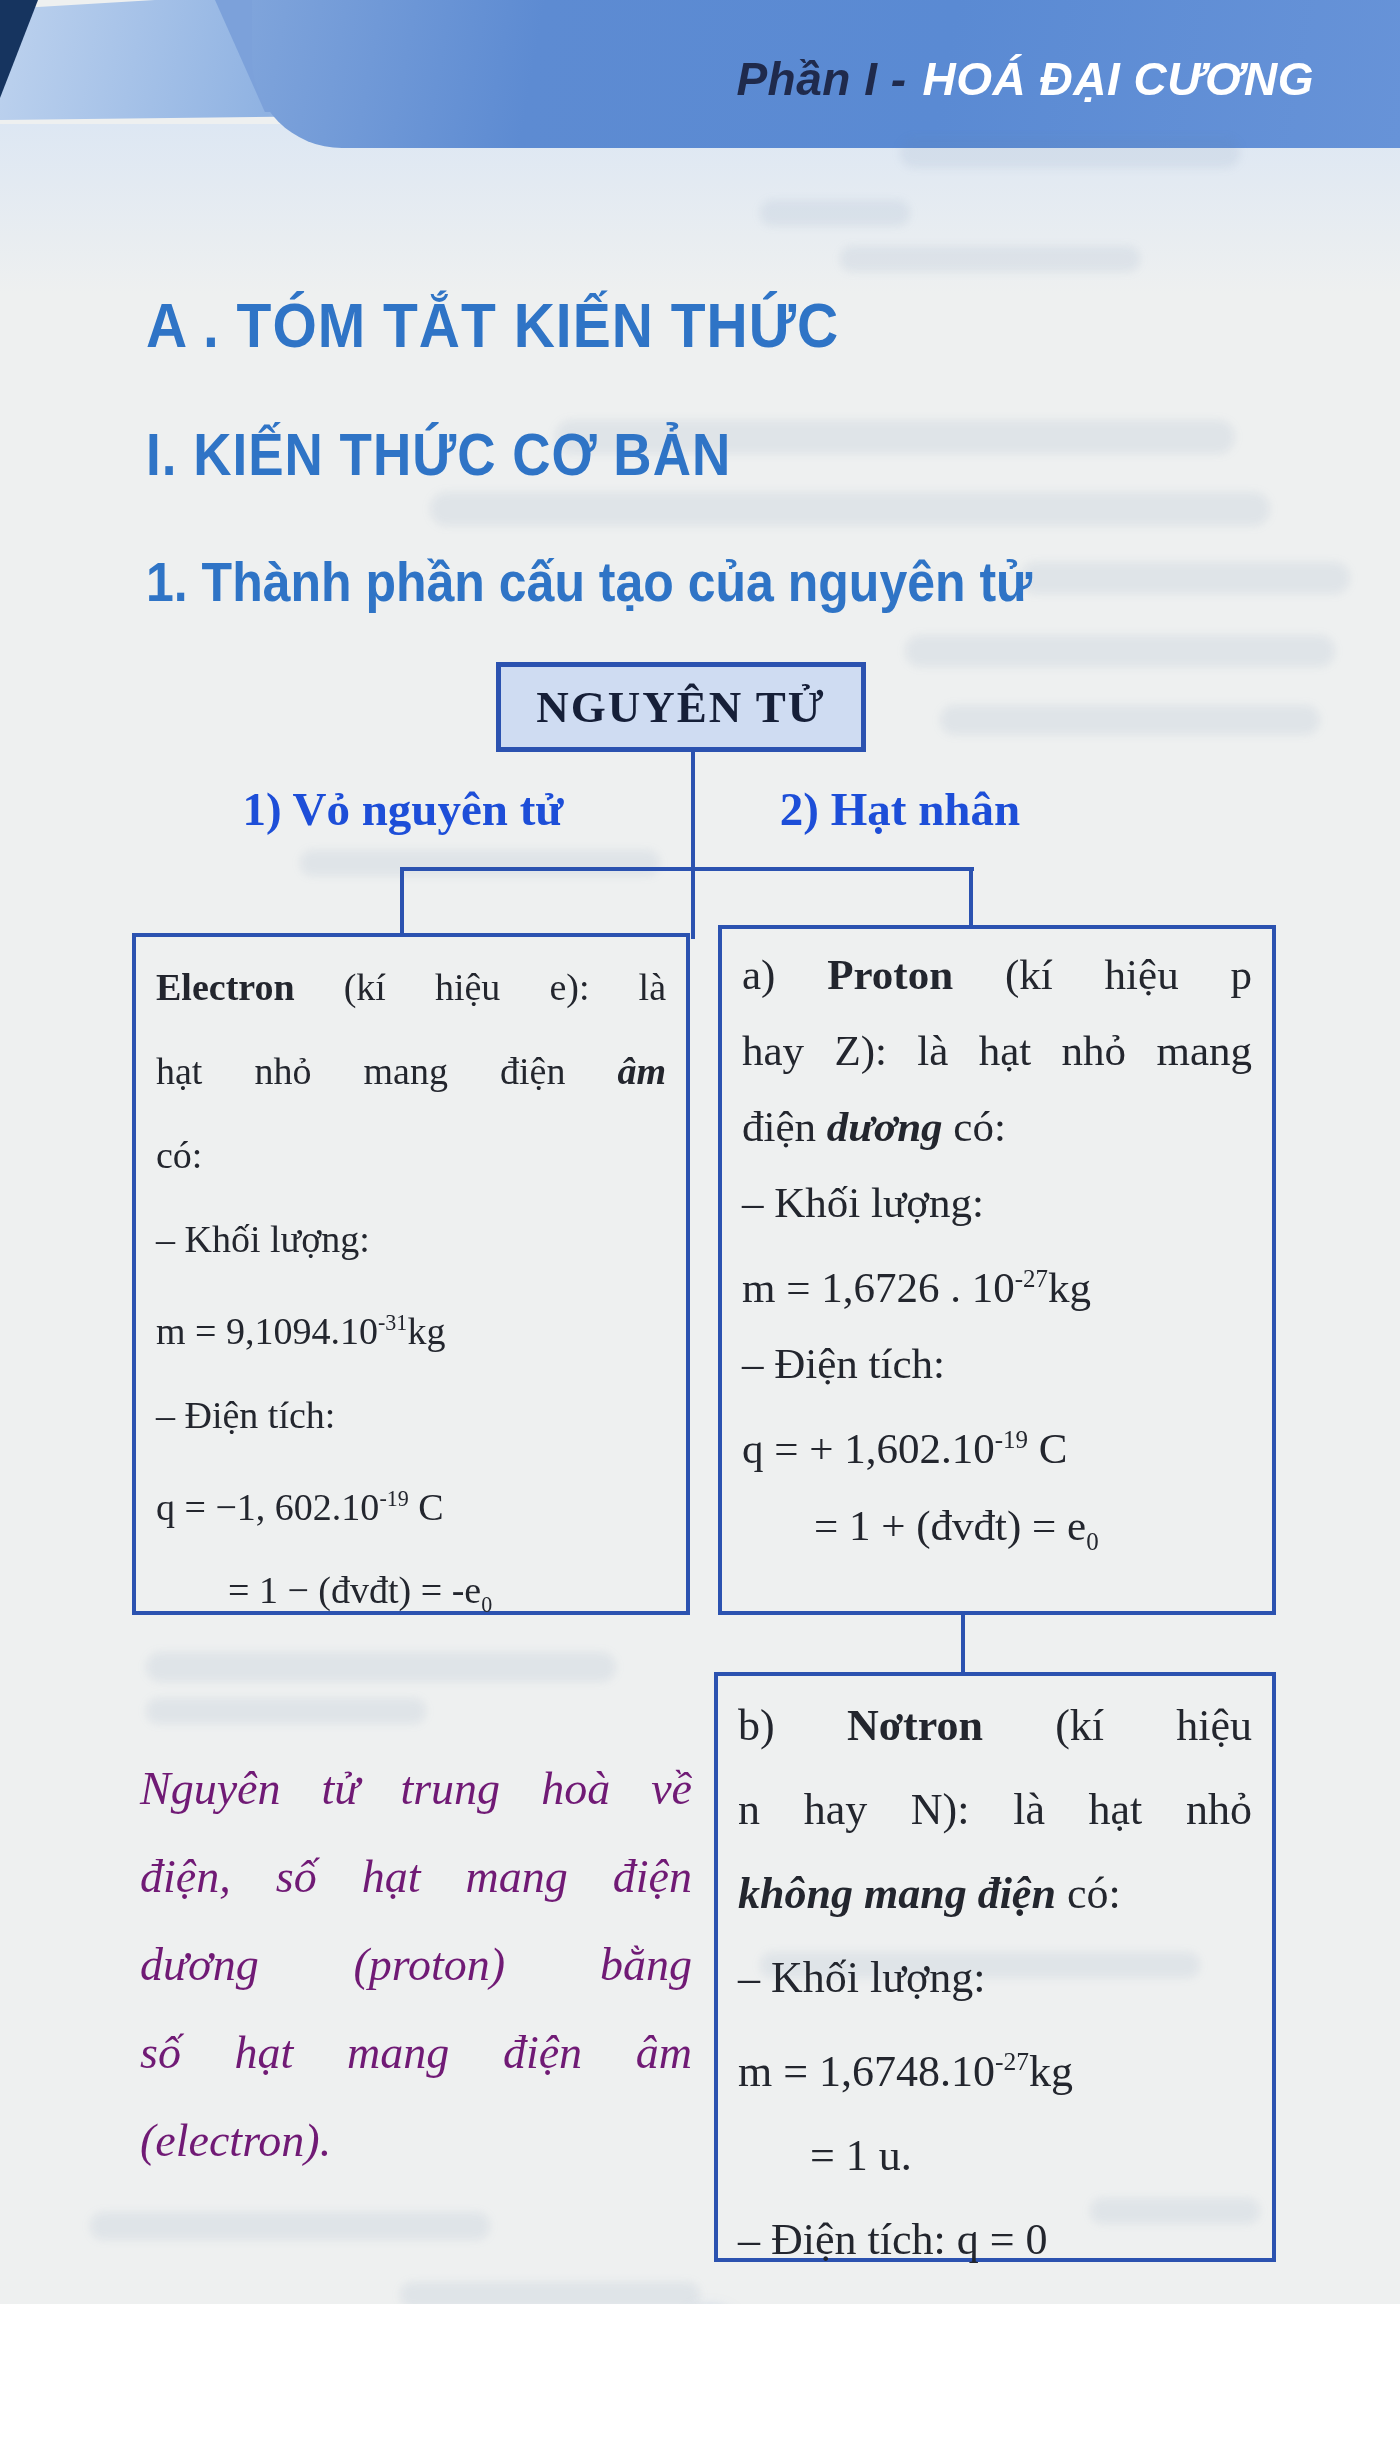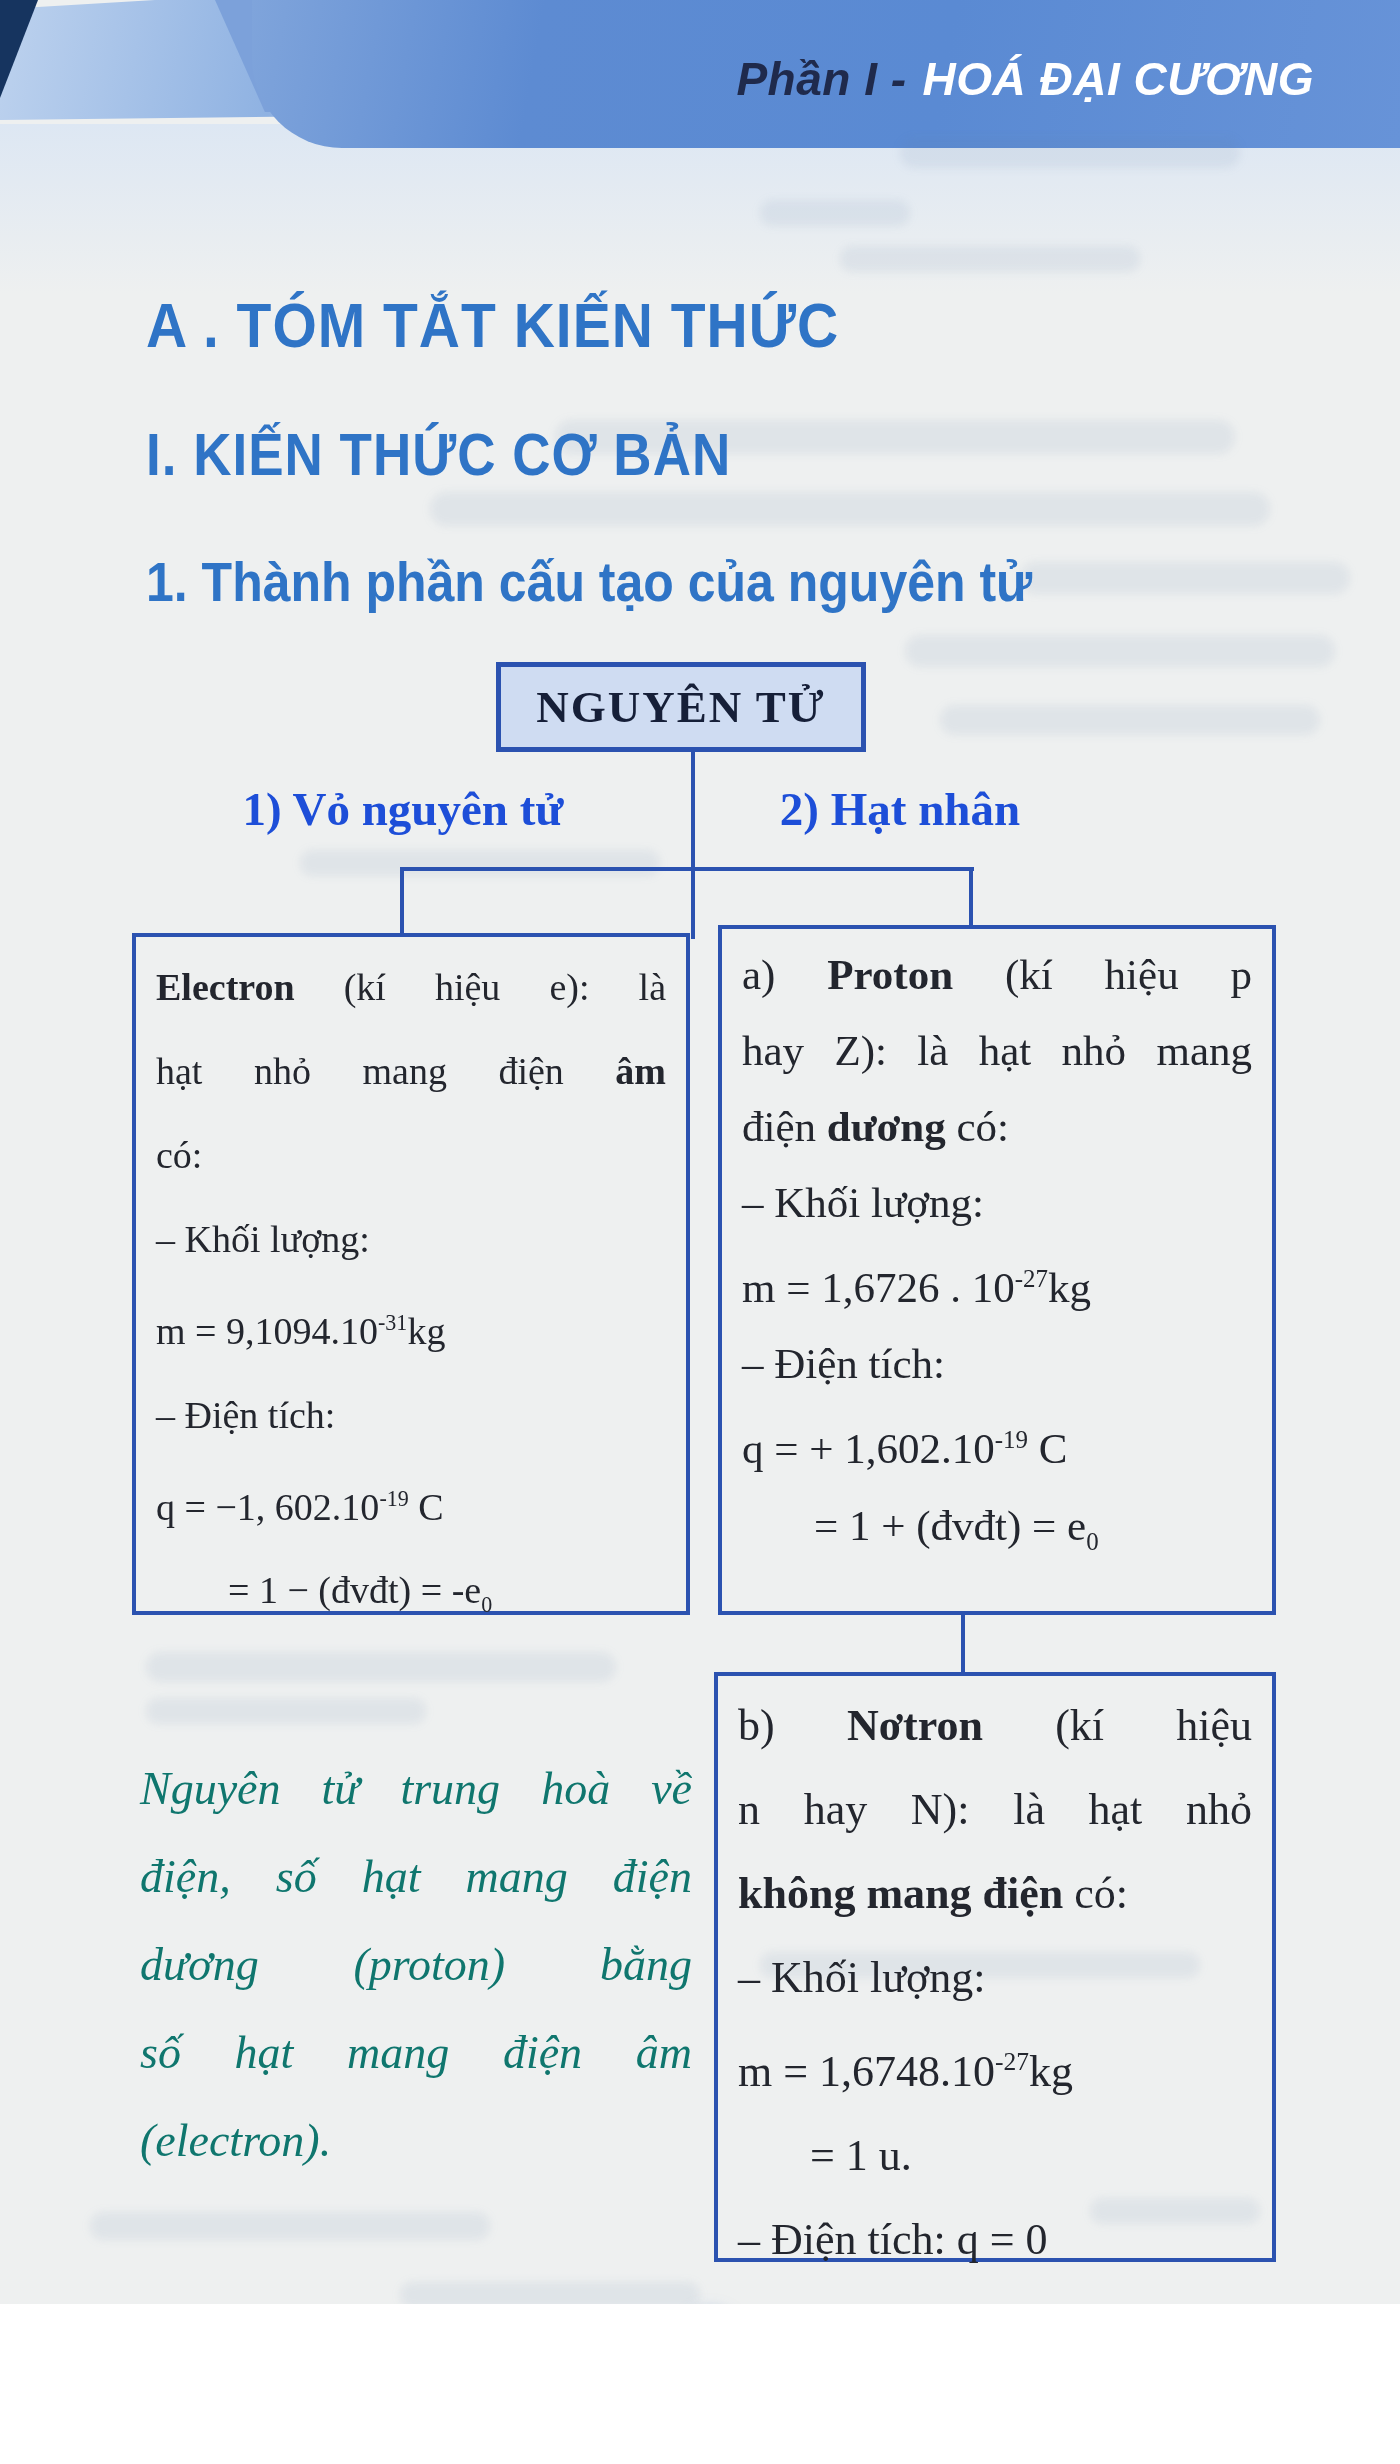--- a/index.html
+++ b/index.html
@@ -72,26 +72,26 @@
   .box-electron{left:132px; top:933px; width:558px; height:682px;}
   .box-proton{left:718px; top:925px; width:558px; height:690px;}
   .box-notron{left:714px; top:1672px; width:562px; height:590px;}
 
   .rline{display:block; text-align:justify; text-align-last:auto;}
   .rline.just{text-align-last:justify;}
   .rline.ind{padding-left:72px;}
   .box-electron .rline{font-size:38px; line-height:84px;}
   .box-proton  .rline{font-size:43px; line-height:76px;}
   .box-notron  .rline{font-size:44px; line-height:84px;}
-  .b{font-weight:bold;} .i{}
+  .b{font-weight:bold;} .i{font-style:italic;}
   .sup{font-size:58%; vertical-align:super;}
   .sub{font-size:58%; vertical-align:sub;}
 
   
-  .note{left:140px; top:1745px; width:552px; font-style:italic; color:#0f766e;}
+  .note{left:140px; top:1745px; width:552px; font-style:italic; color:#701a75;}
   .note .rline{font-size:46px; line-height:88px;}
 
   
   .pagenum-wrap{left:648px; top:2310px; width:124px; height:124px;}
   .diamond{position:absolute; left:12px; top:12px; width:100px; height:100px;
     transform:rotate(45deg); border-radius:24px;
     background:linear-gradient(135deg,#9cbbe9 0%,#6f9cdd 45%,#5584d0 100%);
     box-shadow:0 0 16px rgba(100,140,200,.55);}
   .pagenum-text{position:absolute; left:0; top:14px; width:100%; text-align:right;
     font-family:"Liberation Sans","DejaVu Sans",sans-serif;

